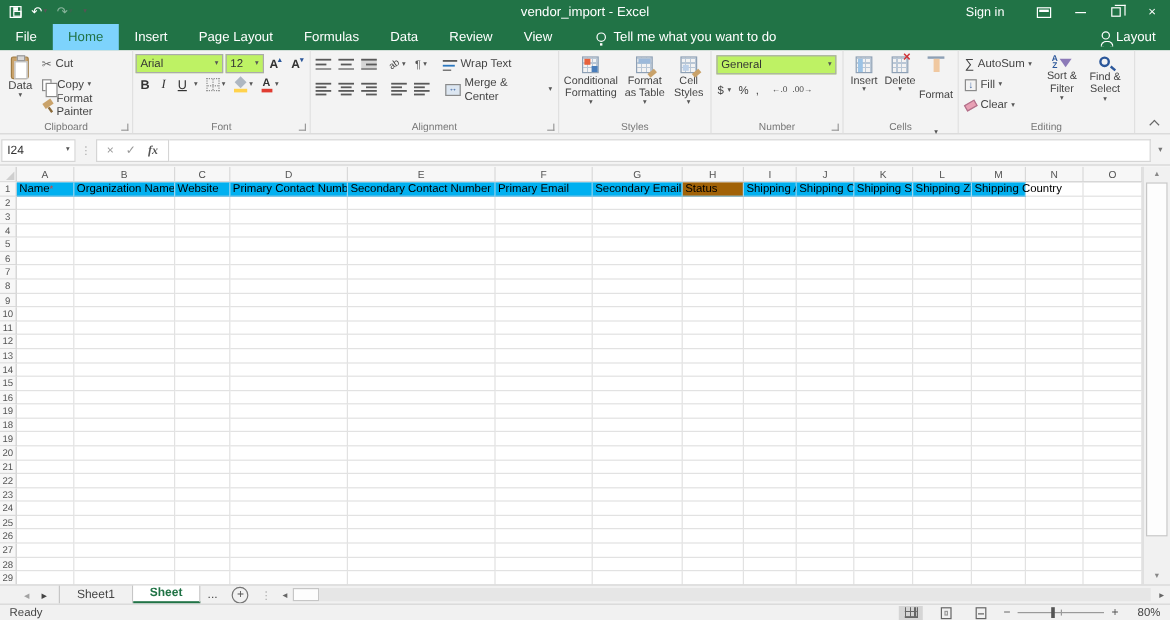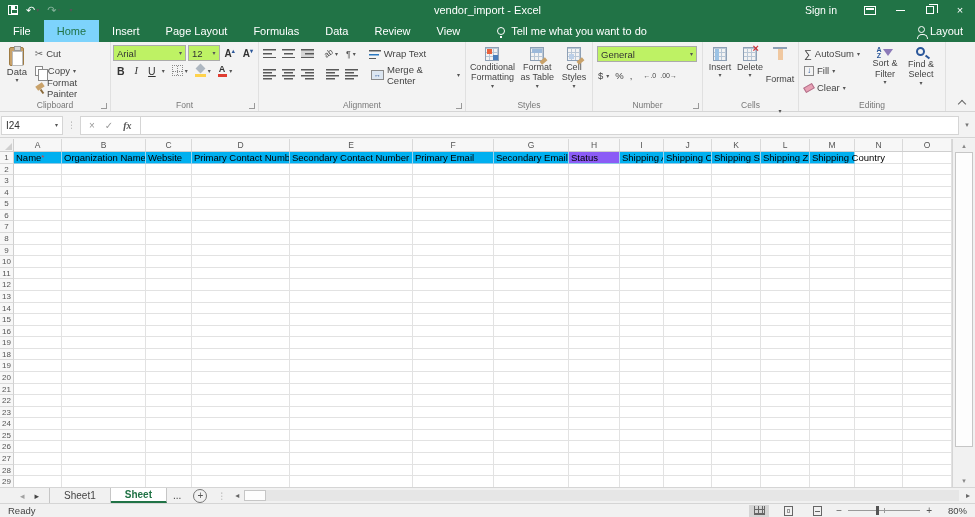--- a/index.html
+++ b/index.html
@@ -476,21 +476,21 @@
         </div>
         <div class="g-row">
           <div class="g-rh">1</div>
           <div class="g-c g-fill" style="width: 48px; background: rgb(0, 176, 240);"><span>Name</span><span class="g-req">*</span></div>
           <div class="g-c g-fill" style="width: 84px; background: rgb(0, 176, 240);"><span>Organization Name</span></div>
           <div class="g-c g-fill" style="width: 46px; background: rgb(0, 176, 240);"><span>Website</span></div>
           <div class="g-c g-fill" style="width: 98px; background: rgb(0, 176, 240);"><span>Primary Contact Number</span></div>
           <div class="g-c g-fill" style="width: 123px; background: rgb(0, 176, 240);"><span>Secondary Contact Number</span></div>
           <div class="g-c g-fill" style="width: 81px; background: rgb(0, 176, 240);"><span>Primary Email</span></div>
           <div class="g-c g-fill" style="width: 75px; background: rgb(0, 176, 240);"><span>Secondary Email</span></div>
-          <div class="g-c g-fill" style="width: 51px; background: #8b5cf6;"><span>Status</span></div>
+          <div class="g-c g-fill" style="width: 51px; background: #a16207;"><span>Status</span></div>
           <div class="g-c g-fill" style="width: 44px; background: rgb(0, 176, 240);"><span>Shipping A</span></div>
           <div class="g-c g-fill" style="width: 48px; background: rgb(0, 176, 240);"><span>Shipping C</span></div>
           <div class="g-c g-fill" style="width: 49px; background: rgb(0, 176, 240);"><span>Shipping S</span></div>
           <div class="g-c g-fill" style="width: 49px; background: rgb(0, 176, 240);"><span>Shipping Zi</span></div>
           <div class="g-c g-fill g-ovf" style="width: 45px; background: rgb(0, 176, 240);"><span>Shipping Country</span></div>
           <div class="g-c" style="width: 48px;"></div>
           <div class="g-c" style="width: 49px;"></div>
         </div>
         <div class="g-row">
           <div class="g-rh">2</div>

